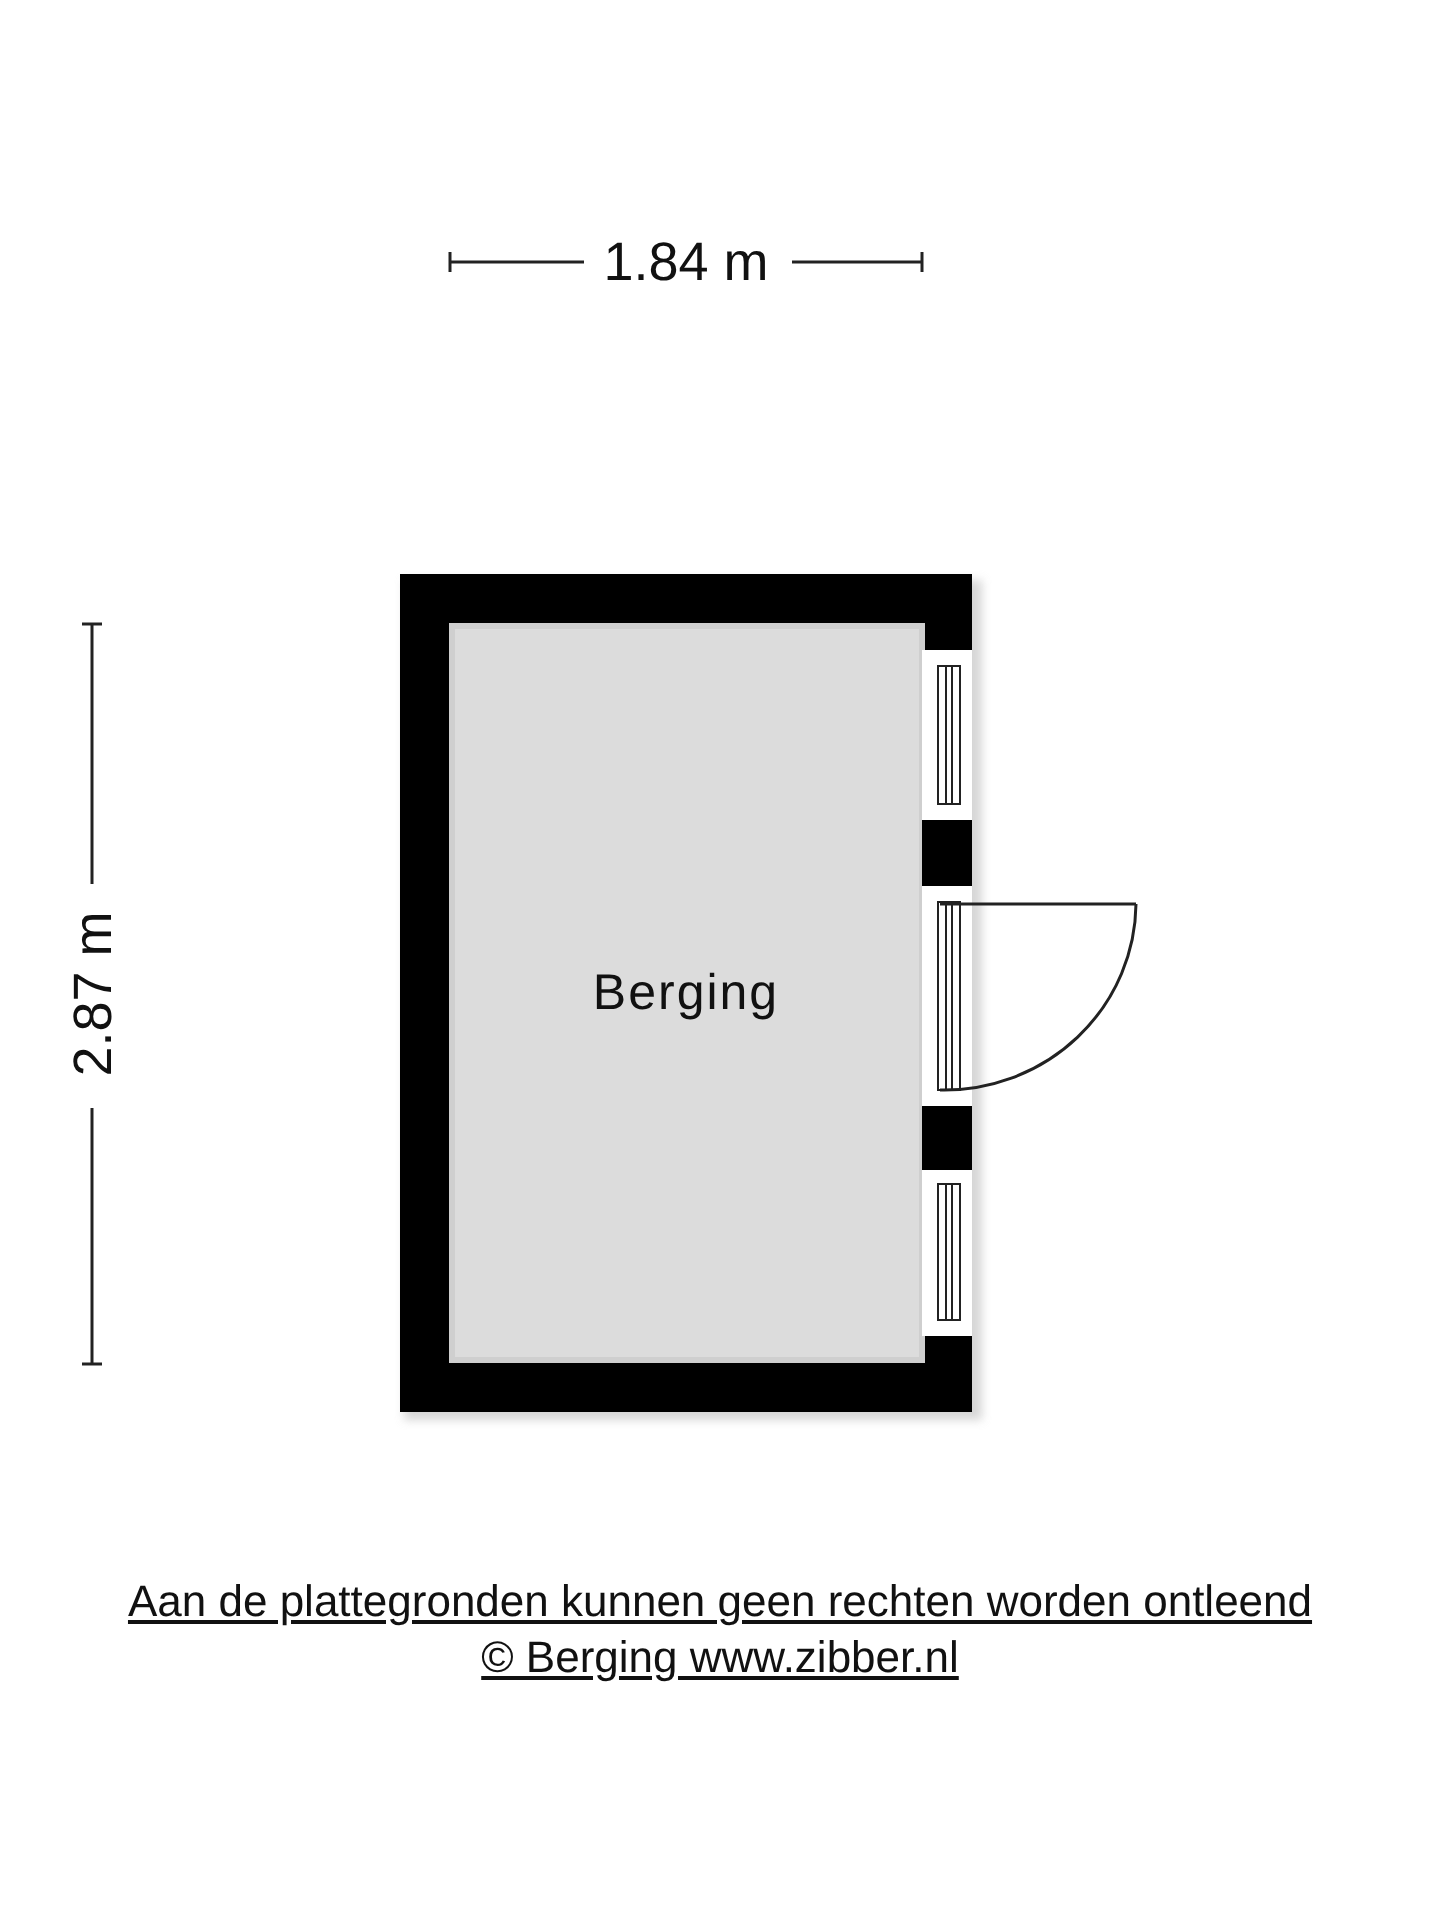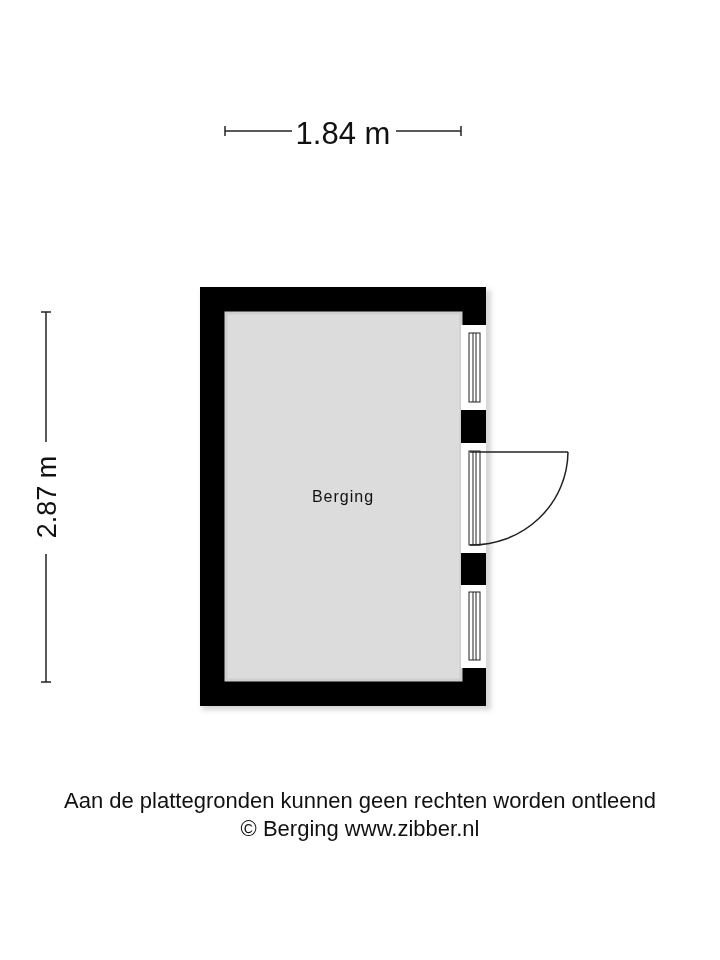--- a/index.html
+++ b/index.html
@@ -1,28 +1,28 @@
 <!DOCTYPE html>
 <html><head>
 <meta charset="utf-8">
 <style>
   html, body { margin: 0; padding: 0; background: #ffffff; }
   body { width: 720px; height: 960px; position: relative; overflow: hidden;
          font-family: "Liberation Sans", sans-serif; color: #111; }
   .dim-h { position: absolute; left: 224px; top: 112px; width: 238px; height: 40px; }
   .dim-h-label { position: absolute; left: 0; right: 0; top: 4px; text-align: center;
-                 font-size: 31px; color: #111; }
+                 font-size: 27px; color: #111; }
   .dim-v { position: absolute; left: 20px; top: 310px; width: 50px; height: 374px; }
   .dim-v-label { position: absolute; left: 47px; top: 497px; transform: translate(-50%,-50%) rotate(-90deg);
                  font-size: 27px; white-space: nowrap; color: #111; }
   .plan { position: absolute; left: 0; top: 0; }
   .room-label { position: absolute; left: 343px; top: 497px; transform: translate(-50%,-50%);
-                font-size: 16px; letter-spacing: 1px; color: #111; }
+                font-size: 25px; letter-spacing: 1px; color: #111; }
   .footer { position: absolute; left: 0; right: 0; top: 787px; text-align: center;
-            font-size: 22px; line-height: 28px; color: #111; }
+            font-size: 22px; line-height: 28px; color: #111; text-decoration: underline; }
 </style>
 </head>
 <body>
 
 <div class="dim-h">
   <svg width="238" height="40" style="position:absolute;left:0;top:0">
     <line x1="1" y1="19" x2="68" y2="19" stroke="#222" stroke-width="1.5"></line>
     <line x1="1" y1="14" x2="1" y2="24" stroke="#222" stroke-width="1.5"></line>
     <line x1="172" y1="19" x2="237" y2="19" stroke="#222" stroke-width="1.5"></line>
     <line x1="237" y1="14" x2="237" y2="24" stroke="#222" stroke-width="1.5"></line>

